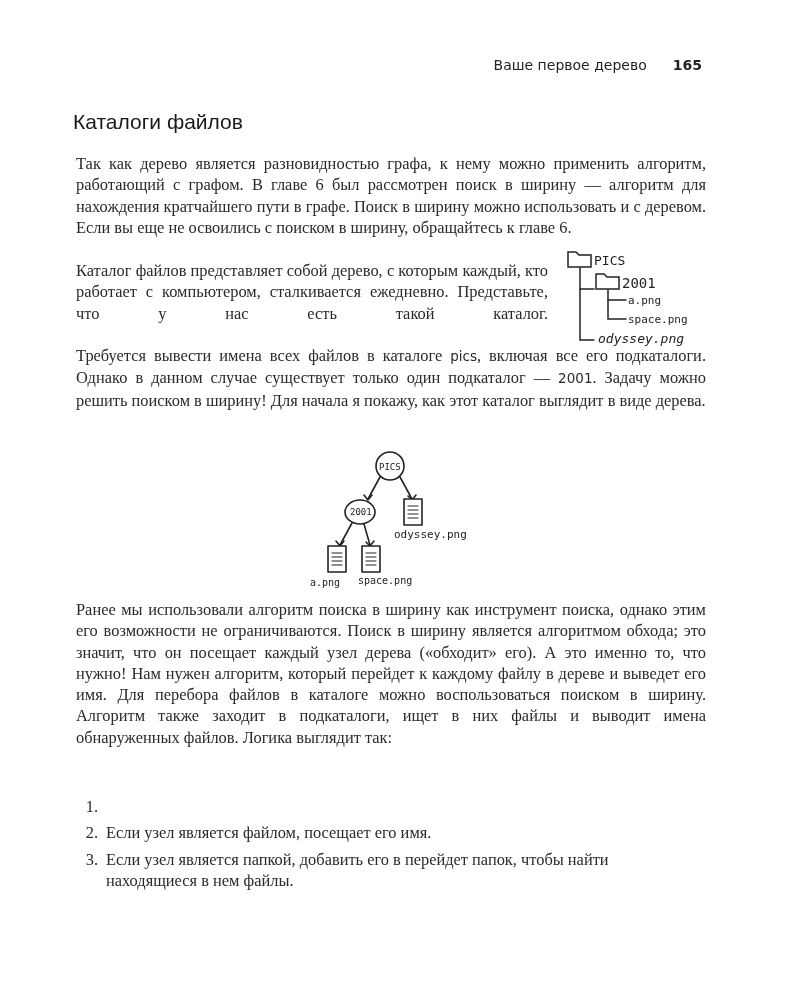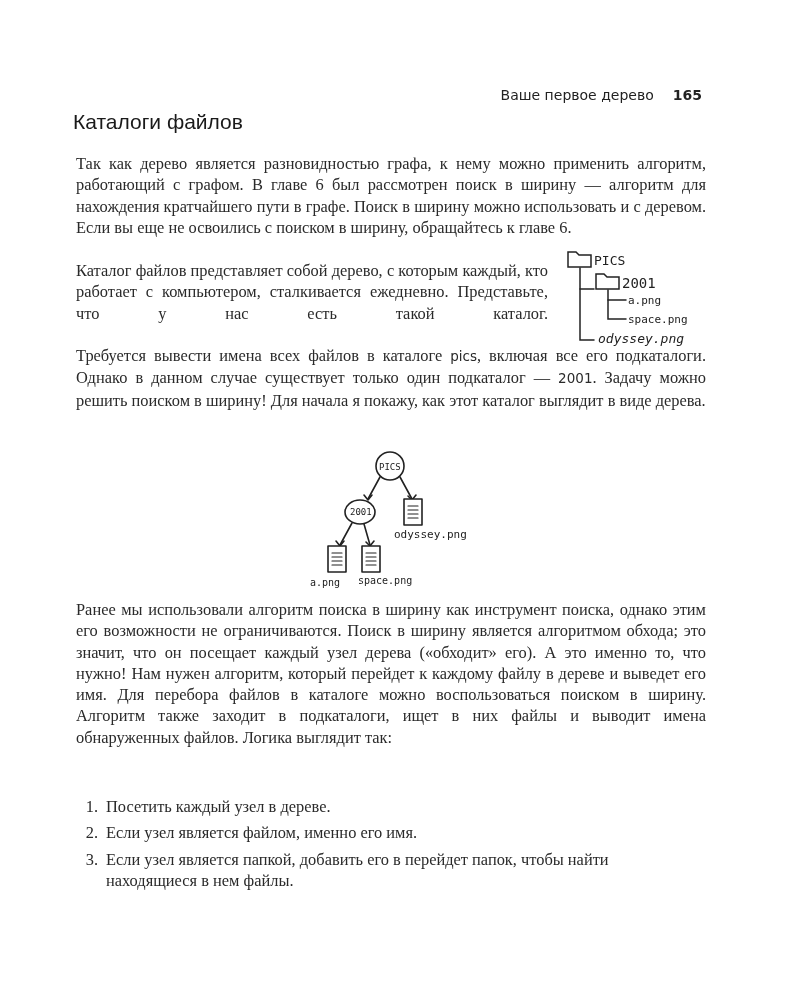--- a/index.html
+++ b/index.html
@@ -1,18 +1,18 @@
 <!DOCTYPE html>
 <html><head>
 <meta charset="utf-8">
 <style>
   html, body { margin:0; padding:0; background:#ffffff; }
   body { width:800px; height:1000px; position:relative; overflow:hidden; color:#2a2a2a; }
-  .running-head { position:absolute; top:57px; right:98px; font-family:"DejaVu Sans", sans-serif; font-size:14px; color:#222; display:flex; gap:19px; align-items:baseline; }
-  .running-head .page-num { font-weight:bold; font-size:14px;margin-top:30px; }
+  .running-head { position:absolute; top:57px; right:98px; font-family:"DejaVu Sans", sans-serif; font-size:14px; color:#222; display:flex; gap:26px; align-items:baseline; }
+  .running-head .page-num { font-weight:bold; font-size:14px; }
   h2.section-title { position:absolute; left:73px; top:110px; margin:0; font-family:Liberation Sans, sans-serif; font-weight:normal; font-size:21px; color:#1a1a1a; }
   .para { position:absolute; left:73px; margin:3px; font-family:"Liberation Serif", serif; font-size:16.4px; line-height:21.3px; color:#2a2a2a; text-align:justify; }
   .code { font-family:"DejaVu Sans", sans-serif; font-size:13.5px; }
   .p1 { top:150px; width:630px; }
   .p2 { top:257px; width:472px; text-align-last:justify; }
   .p3 { top:342px; width:630px; }
   .p4 { top:596px; width:630px; }
   ol.steps { position:absolute; left:73px; top:796px; width:630px; margin:0; padding:0; list-style:none; font-family:"Liberation Serif", serif; font-size:16.4px; line-height:21.3px; color:#2a2a2a; }
   ol.steps li { display:flex; margin-bottom:5px; }
   ol.steps .num { width:33px; flex:none; text-align:right; padding-right:8px; box-sizing:border-box; }
@@ -92,23 +92,22 @@
   <text class="hand" x="94" y="94" font-size="11">odyssey.png</text>
   <text class="hand" x="10" y="142" font-size="10">a.png</text>
   <text class="hand" x="58" y="140" font-size="10">space.png</text>
 </svg>
 
 <p class="para p4">Ранее мы использовали алгоритм поиска в ширину как инструмент поиска, однако этим его возможности не ограничиваются. Поиск в ширину является алгоритмом обхода; это значит, что он посещает каждый узел дерева («обходит» его). А это именно то, что нужно! Нам нужен алгоритм, который перейдет к каждому файлу в дереве и выведет его имя. Для перебора файлов в каталоге можно воспользоваться поиском в ширину. Алгоритм также заходит в подкаталоги, ищет в них файлы и выводит имена обнаруженных файлов. Логика выглядит так:</p>
 
 <ol class="steps">
   <li>
       <span class="num">1.</span>
-      <span>Посетить каждый узел в дереве.</span>
     </li>
   <li>
       <span class="num">2.</span>
-      <span>Если узел является файлом, именно его имя.</span>
+      <span>Если узел является файлом, посещает его имя.</span>
     </li>
   <li>
       <span class="num">3.</span>
       <span>Если узел является папкой, добавить его в перейдет папок, чтобы найти находящиеся в нем файлы.</span>
     </li>
 </ol>
 
 </body></html>

